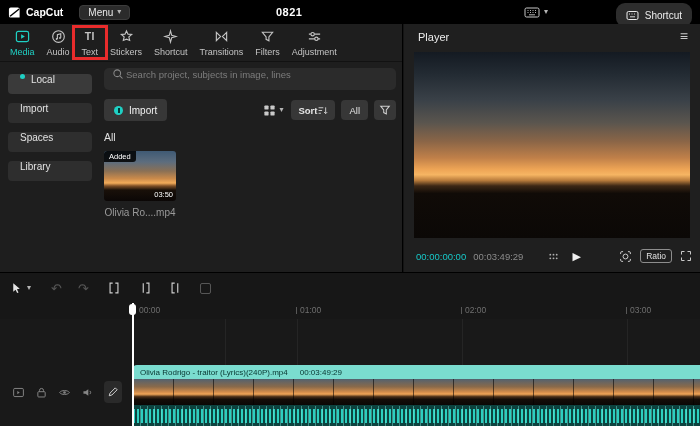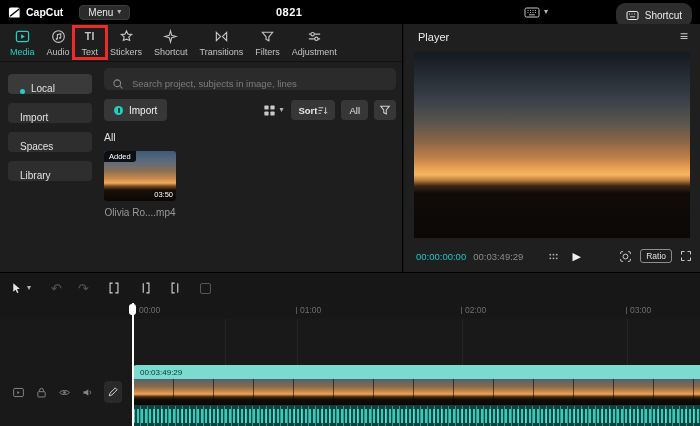--- a/index.html
+++ b/index.html
@@ -25,27 +25,27 @@
   .left-panel{position:absolute;left:0;top:24px;width:403px;height:248px;background:#1e1e1e;border-right:1px solid #000;}
   .tabs{display:flex;align-items:center;height:38px;padding:0 4px;border-bottom:1px solid #121212;}
   .tab{position:relative;display:flex;flex-direction:column;align-items:center;justify-content:center;gap:3px;
        padding:0 6px;height:100%;color:#c4c4c4;font-size:9px;cursor:pointer;white-space:nowrap;}
   .tab .ticon{height:15px;display:flex;align-items:center;justify-content:center;}
   .tab.active{color:#1fd0c4;}
   .text-glyph{font-weight:bold;font-size:10.5px;letter-spacing:.5px;}
   .annotation-box{position:absolute;left:-4px;right:-4px;top:1px;bottom:1px;border:3px solid #e92c2c;pointer-events:none;z-index:20;}
 
   .sidebar{position:absolute;left:8px;top:50px;width:84px;}
-  .side-item{height:20px;background:#2e2e2e;border-radius:4px;margin-bottom:9px;display:flex;align-items:flex-end;
+  .side-item{height:20px;background:#2e2e2e;border-radius:4px;margin-bottom:9px;display:flex;align-items:flex-start;
              padding-left:12px;font-size:10px;color:#e2e2e2;gap:6px;cursor:pointer;}
   .side-item.active{background:#3a3a3a;}
   .tealdot{width:5px;height:5px;border-radius:50%;background:#1fd0c4;flex:none;}
 
   .media-content{position:absolute;left:104px;top:44px;width:292px;}
-  .searchbar{height:22px;background:#2b2b2b;border-radius:5px;display:flex;align-items:flex-end;padding:0 8px;gap:6px;}
+  .searchbar{height:22px;background:#2b2b2b;border-radius:5px;display:flex;align-items:flex-start;padding:0 8px;}
   .searchbar input{flex:1;background:transparent;border:none;outline:none;color:#ddd;font-size:9.5px;font-family:inherit;min-width:0;}
   .searchbar input::placeholder{color:#7d7d7d;}
   .controls-row{margin-top:9px;display:flex;align-items:center;gap:6px;height:22px;}
   .import-btn{display:flex;align-items:center;gap:6px;background:#373737;border-radius:4px;height:22px;
               padding:0 10px;font-size:10px;color:#f2f2f2;cursor:pointer;}
   .imp-dot{width:9px;height:9px;border-radius:50%;background:#1fd0c4;position:relative;flex:none;}
   .imp-dot::after{content:"";position:absolute;left:3.5px;top:2px;width:2px;height:5px;background:#043b37;}
   .row-spacer{flex:1;}
   .view-btn{display:flex;align-items:center;gap:3px;color:#c9c9c9;cursor:pointer;padding:0 2px;}
   .sort-btn{display:flex;align-items:center;background:#373737;border-radius:4px;height:20px;padding:0 7px;
@@ -432,20 +432,21 @@
         <span>
           <svg width="12" height="12" viewBox="0 0 16 16" fill="none" stroke="currentColor" stroke-width="1.3">
               <path d="M3 13l1-3.5 7-7L13.5 5l-7 7z"></path>
             </svg>
         </span>
       </span>
     </div>
 
     <div class="clip">
       <div class="clip-titlebar">
+        <span>Olivia Rodrigo - traitor (Lyrics)(240P).mp4</span>
         <span>00:03:49:29</span>
       </div>
       <div class="filmstrip"></div>
       <div class="wave"></div>
     </div>
 
     <div class="playhead-line"></div>
     <div class="playhead-handle"></div>
   </div>
 

